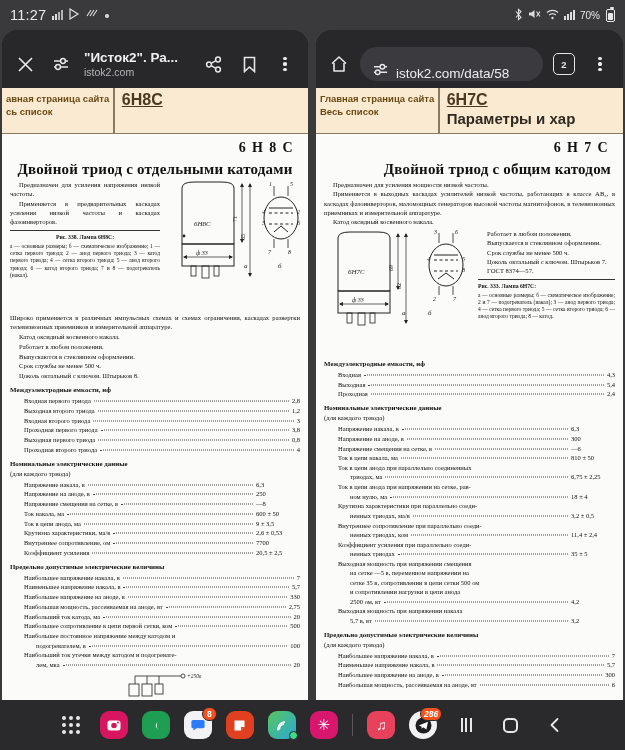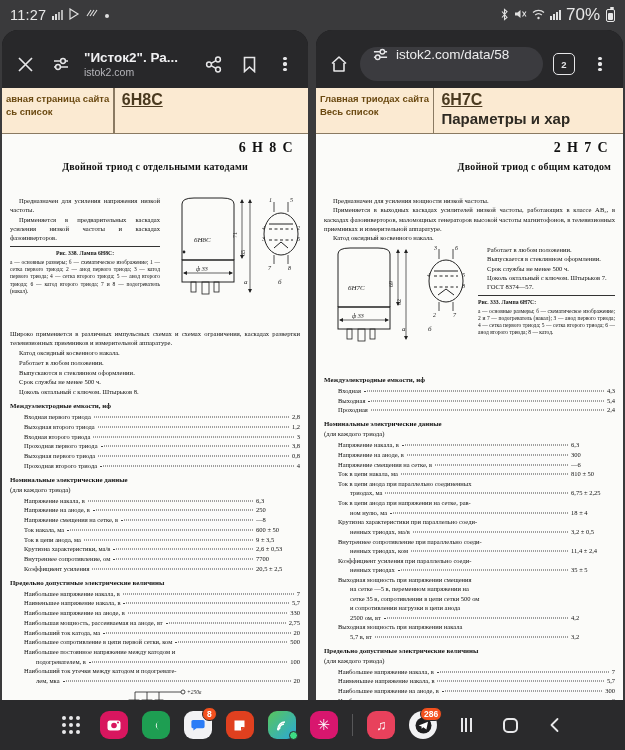--- a/index.html
+++ b/index.html
@@ -12,21 +12,21 @@
   #root { position: relative; width: 625px; height: 750px; background: #3a3a3c; }
 
   
   .statusbar {
     position: absolute; top: 0; left: 0; width: 625px; height: 30px;
     display: flex; align-items: center; color: #e8e8e8;
     font-size: 14px; padding: 0 10px;
   }
   .sb-left { display: flex; align-items: center; gap: 6px; }
   .sb-time { font-size: 14.5px; letter-spacing: .2px; }
-  .sb-right { margin-left: auto; display: flex; align-items: center; gap: 5px; font-size: 17px; }
+  .sb-right { margin-left: auto; display: flex; align-items: center; gap: 5px; font-size: 10px; }
   .sb-ico { display: inline-block; opacity: .95; font-size: 12px; line-height: 1; }
   .batt {
     width: 9px; height: 13px; border: 1.4px solid #e8e8e8; border-radius: 2px;
     position: relative; display: inline-block; margin-left: 1px;
   }
   .batt:before { content:""; position:absolute; left:1px; right:1px; bottom:1px; height:62%; background:#e8e8e8; border-radius:1px;}
   .batt:after { content:""; position:absolute; top:-3px; left:2.5px; width:4px; height:2px; background:#e8e8e8; border-radius:1px;}
 
   
   .pane {
@@ -50,21 +50,21 @@
   .tb-btn {
     width: 30px; height: 30px; flex: 0 0 30px; display: flex;
     align-items: center; justify-content: center; color: #e6e6e8; cursor: pointer;
   }
   .tb-title-wrap { flex: 1 1 auto; min-width: 0; padding: 0 2px; }
   .tb-title { color: #f0f0f2; font-size: 13.5px; font-weight: 600; white-space: nowrap; overflow: hidden; text-overflow: clip; }
   .tb-host  { color: #b5b5ba; font-size: 10.5px; margin-top: 1px; white-space: nowrap; }
 
   .urlbar {
     flex: 1 1 auto; min-width: 0; height: 34px; background: #3b3b3f; border-radius: 18px;
-    display: flex; align-items: flex-start; gap: 7px; padding: 0 12px; overflow: hidden;
+    display: flex; align-items: flex-end; gap: 7px; padding: 0 12px; overflow: hidden;
   }
   .urlbar .url-text { color: #ececed; font-size: 13.5px; white-space: nowrap; overflow: hidden; }
   .tabcount {
     width: 22px; height: 22px; border: 1.8px solid #e6e6e8; border-radius: 5px;
     display: flex; align-items: center; justify-content: center;
     color: #e6e6e8; font-size: 9.5px; font-weight: 700;
   }
   .kebab { display: flex; flex-direction: column; gap: 2.5px; align-items: center; }
   .kebab i { width: 3.2px; height: 3.2px; border-radius: 50%; background: #e6e6e8; display: block; }
 
@@ -83,21 +83,21 @@
     font-size: 16px; font-weight: 700; color: #4a3a20; text-decoration: underline; white-space: nowrap;
   }
   .sitetitle .sub { font-size: 15px; font-weight: 700; color: #2e2a22; white-space: nowrap; margin-top: 1px; }
 
   
   .scan {
     position: relative; background: #fbfbf9; color: #111;
     font-family: "Liberation Serif", serif; padding: 6px 8px 0 8px; height: 100%;
   }
   .scan-code { text-align: right; font-weight: 700; font-size: 14px; letter-spacing: 1.4px; padding-right: 6px; }
-  .scan-h1 { text-align: center; font-weight: 700; font-size: 10px; margin: 5px 0 24px 0; letter-spacing: .2px; }
+  .scan-h1 { text-align: center; font-weight: 700; font-size: 15px; margin: 5px 0 2px 0; letter-spacing: .2px; }
   .scan-h1.right-al { text-align: right; padding-right: 4px; }
 
   .para { font-size: 6.6px; line-height: 1.42; text-align: justify; text-indent: 9px; }
   .para.noind { text-indent: 0; }
   .bold-h { font-weight: 700; font-size: 6.9px; margin: 5px 0 3px 0; }
   .sub-h { font-size: 6.7px; margin: 0 0 3px 0; }
 
   .cols { display: flex; gap: 4px; }
   .col-txt { flex: 1 1 auto; }
   .col-fig { flex: 0 0 auto; }
@@ -507,32 +507,32 @@
             <i></i>
             <i></i>
             <i></i>
           </span>
       </div>
     </div>
 
     <div class="page">
       <div class="sitehead">
         <div class="sitenav">
-          <div>Главная триодах сайта</div>
+          <div>Главная страница сайта</div>
           <div>Весь список</div>
         </div>
         <div class="divider"></div>
         <div class="sitetitle">
           <div class="code">6Н7С</div>
           <div class="sub">Параметры и хар</div>
         </div>
       </div>
 
       <div class="scan">
-        <div class="scan-code">2 Н 7 С</div>
+        <div class="scan-code">6 Н 7 С</div>
         <div class="scan-h1 right-al">Двойной триод с общим катодом</div>
 
         <div class="para">Предназначен для усиления мощности низкой частоты.</div>
         <div class="para">Применяется в выходных каскадах усилителей низкой частоты, работающих в классе АВ₂, в каскадах фазоинверторов, маломощных генераторов высокой частоты магнитофонов, в телевизионных приемниках и измерительной аппаратуре.</div>
         <div class="para">Катод оксидный косвенного накала.</div>
 
         <div class="cols" style="margin-top:2px;">
           <div class="col-fig fig">
             <svg width="150" height="126" viewBox="0 0 150 126">
               <path d="M14 9 Q14 3 26 3 L54 3 Q66 3 66 9 L66 62 L14 62 Z" fill="none" stroke="#222" stroke-width="1"></path>
@@ -756,21 +756,21 @@
         </svg>
       <span style="position:absolute;bottom:-1px;right:-2px;width:9px;height:9px;border-radius:50%;background:#3ddc84;border:1.5px solid #2a2a2c;"></span>
     </div>
 
     <div class="dock-ico" style="background:#d8166e;font-size:15px;">✳</div>
 
     <div class="dock-sep"></div>
 
     <div class="dock-ico" style="background:#e8415c;font-size:14px;">♫</div>
 
-    <div class="dock-ico" style="background:#f2f2f4;border-radius:50%;">
+    <div class="dock-ico" style="background:#f2f2f4;border-radius:50%;font-style:italic;">
       <svg width="17" height="17" viewBox="0 0 17 17">
           <circle cx="8.5" cy="8.5" r="8" fill="#1e1e20"></circle>
           <path d="M3.7 8.6 L13 4.8 L11.4 12.4 L8.3 10.2 L6.6 11.8 L6.6 9.6 Z" fill="#fff"></path>
         </svg>
       <span class="badge">286</span>
     </div>
 
     <div class="navbtn">
       <span class="navbars">
           <i></i>

